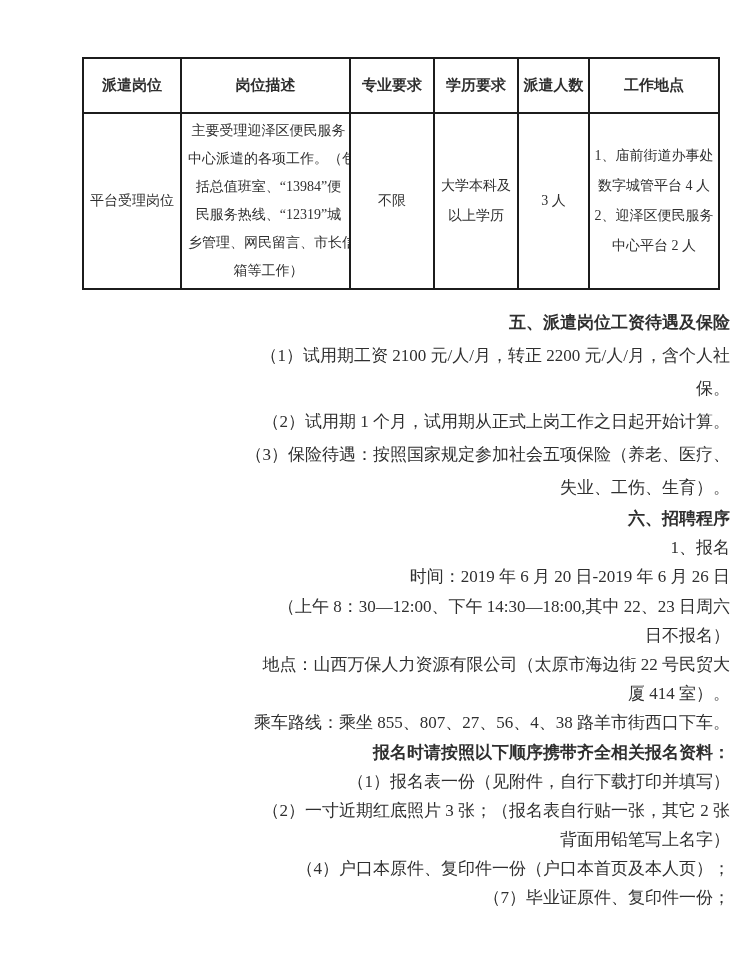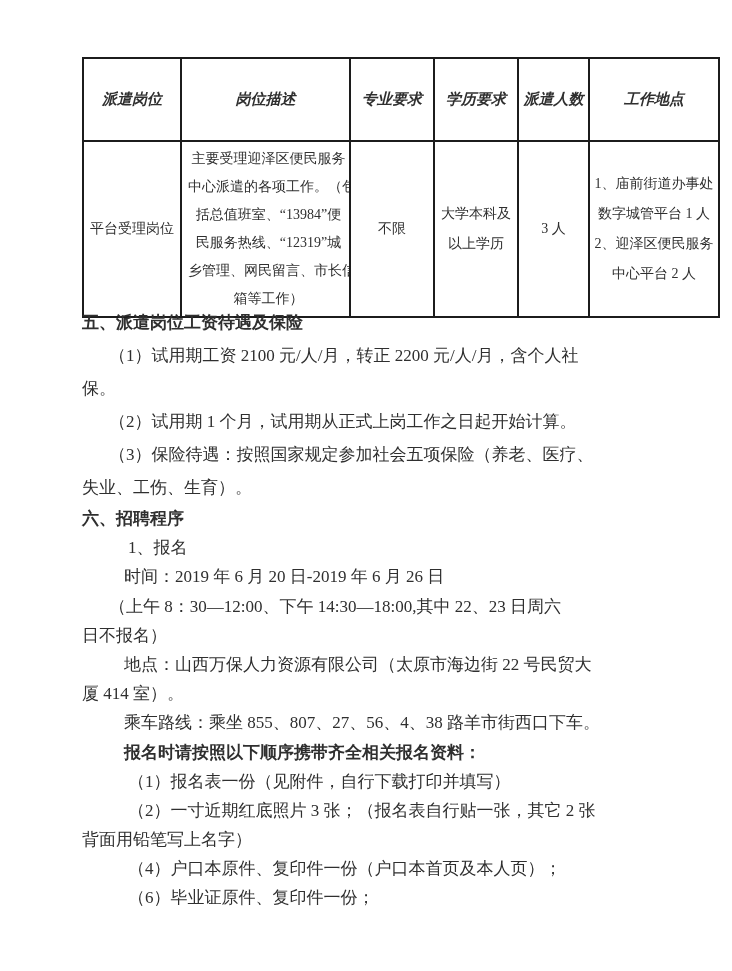--- a/index.html
+++ b/index.html
@@ -11,30 +11,30 @@
   table.job{
     position:absolute;left:82px;top:57px;width:636px;
     border-collapse:collapse;table-layout:fixed;
   }
   table.job th,table.job td{
     border:2px solid #1c1c1c;
     text-align:center;vertical-align:middle;
     font-size:14px;color:#2f2f2f;padding:0;
     overflow:hidden;
   }
-  table.job thead tr{height:83px;font-style:italic;}
+  table.job thead tr{height:55px;}
   table.job tbody tr{height:176px;}
   table.job th{font-weight:bold;font-size:15px;}
   .lines .line{line-height:30px;height:30px;white-space:nowrap;}
   td.desc{text-align:left;}
   td.desc .lines{padding-left:6px;}
   td.desc .lines .line{line-height:28px;height:28px;}
   
   .doc-body{
-    position:absolute;left:82px;top:306px;width:648px;
+    position:absolute;left:82px;top:306px;width:648px;text-align:right;
   }
   .bline{white-space:nowrap;font-size:17px;}
   .bline.ga{height:33px;line-height:33px;}
   .bline.gb{height:29.2px;line-height:29.2px;}
   .bline.bold{font-weight:bold;}
   .ind0{padding-left:0;}
   .ind1{padding-left:27px;}
   .ind2{padding-left:42px;}
   .ind3{padding-left:46px;}
 </style>
@@ -79,21 +79,21 @@
         <td>
           <div class="lines">
               <div class="line">大学本科及</div>
               <div class="line">以上学历</div>
             </div>
         </td>
         <td>3 人</td>
         <td>
           <div class="lines">
               <div class="line">1、庙前街道办事处</div>
-              <div class="line">数字城管平台 1 人</div>
+              <div class="line">数字城管平台 4 人</div>
               <div class="line">2、迎泽区便民服务</div>
               <div class="line">中心平台 2 人</div>
             </div>
         </td>
       </tr>
     </tbody>
   </table>
 
   <div class="doc-body">
       <div class="bline ga ind0 bold">五、派遣岗位工资待遇及保险</div>
@@ -108,16 +108,16 @@
       <div class="bline gb ind1">（上午 8：30—12:00、下午 14:30—18:00,其中 22、23 日周六</div>
       <div class="bline gb ind0">日不报名）</div>
       <div class="bline gb ind2">地点：山西万保人力资源有限公司（太原市海边街 22 号民贸大</div>
       <div class="bline gb ind0">厦 414 室）。</div>
       <div class="bline gb ind2">乘车路线：乘坐 855、807、27、56、4、38 路羊市街西口下车。</div>
       <div class="bline gb ind2 bold">报名时请按照以下顺序携带齐全相关报名资料：</div>
       <div class="bline gb ind3">（1）报名表一份（见附件，自行下载打印并填写）</div>
       <div class="bline gb ind3">（2）一寸近期红底照片 3 张；（报名表自行贴一张，其它 2 张</div>
       <div class="bline gb ind0">背面用铅笔写上名字）</div>
       <div class="bline gb ind3">（4）户口本原件、复印件一份（户口本首页及本人页）；</div>
-      <div class="bline gb ind3">（6）毕业证原件、复印件一份；</div>
+      <div class="bline gb ind3">（7）毕业证原件、复印件一份；</div>
     </div>
 
 </div>
 
 </body></html>

